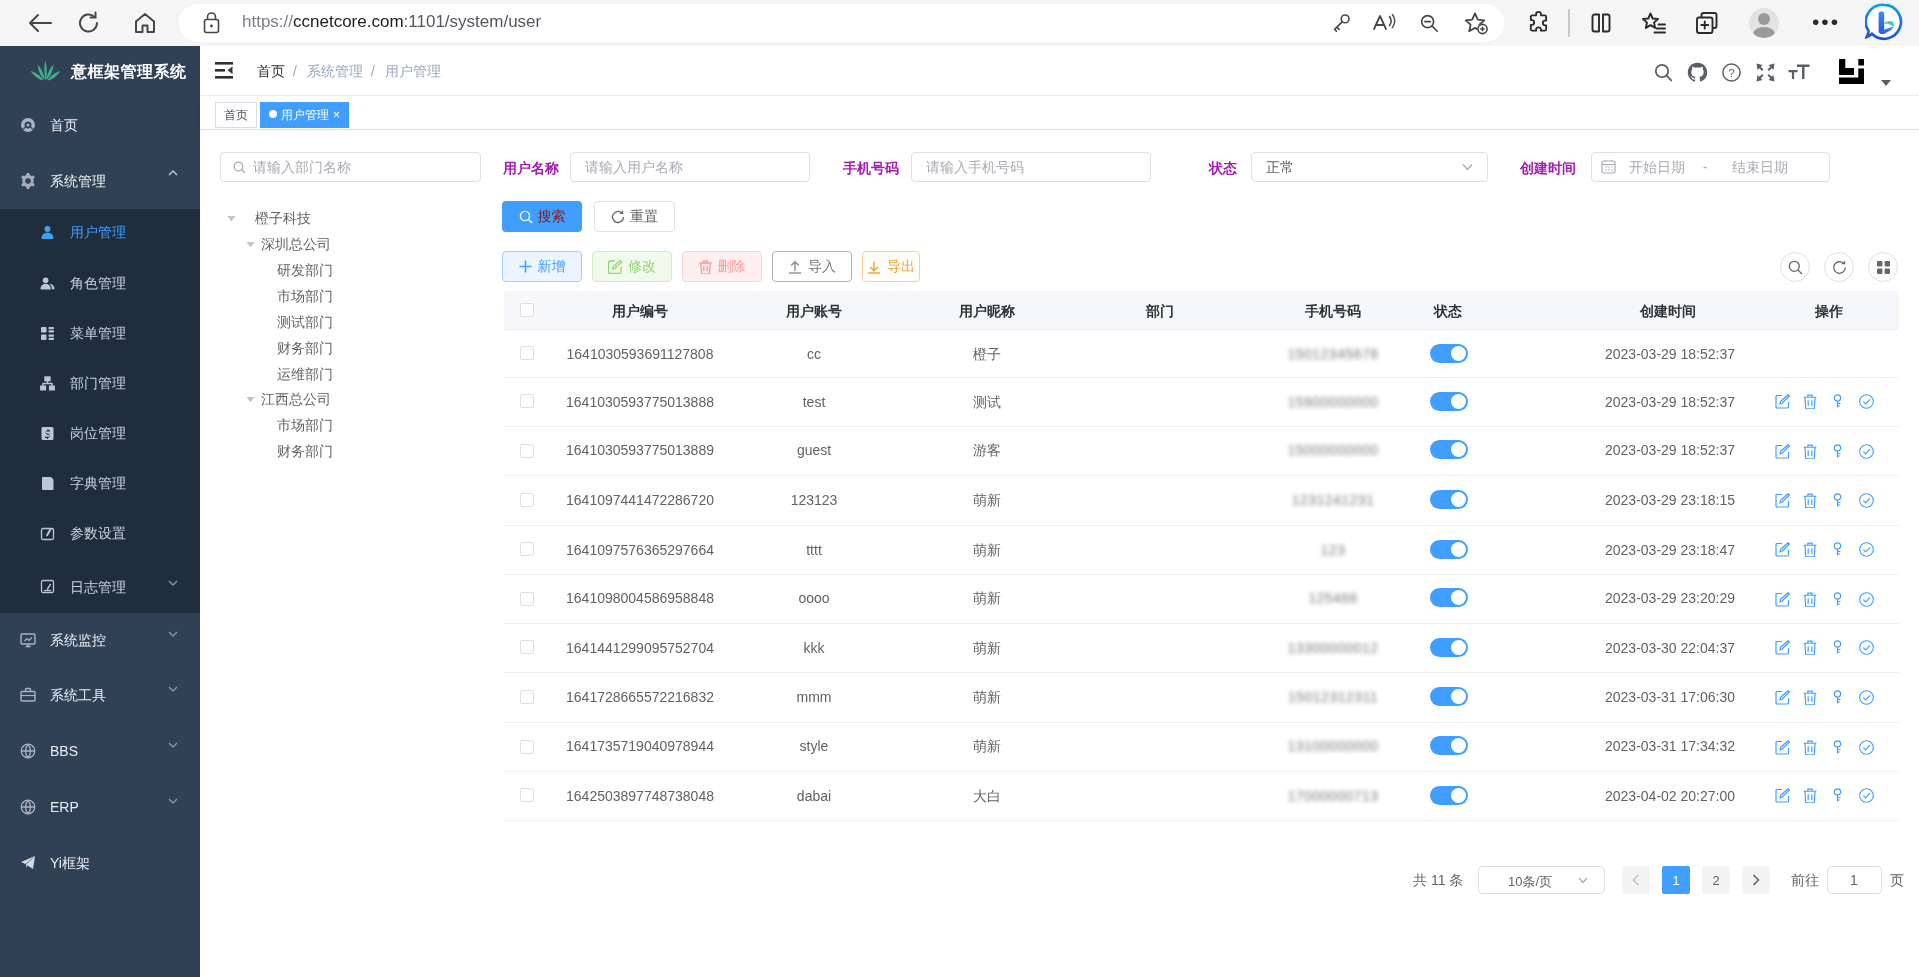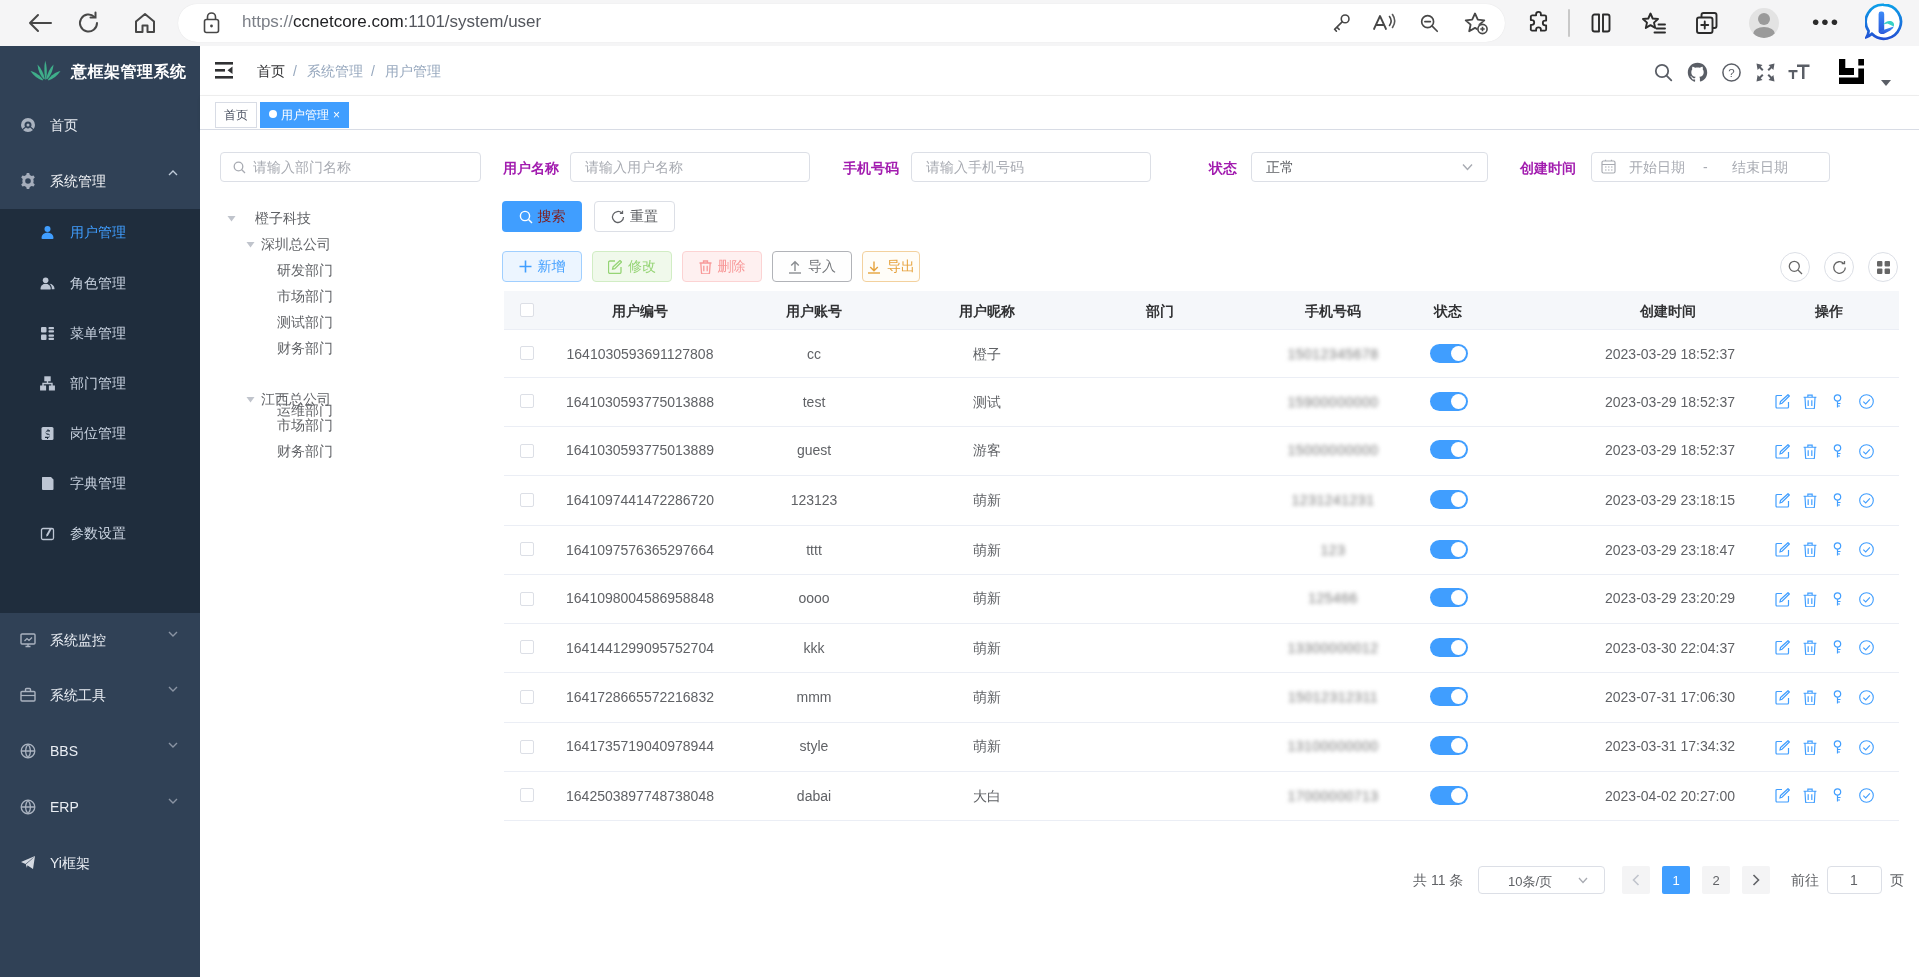--- a/index.html
+++ b/index.html
@@ -234,20 +234,33 @@
   </div>
   <div class="sub-item" style="top:462px; height:50px;">
     <svg class="mi" style="top:18px;" viewBox="0 0 15 15">
         <g fill="none" stroke="#bdc6d4" stroke-width="1.3">
           <rect x="1.5" y="2.5" width="12" height="11" rx="1.5"></rect>
           <path d="M9.8 1 L5.8 8.3 l-0.2 2.4 l2.1 -1.2 L11.8 2 Z" fill="#bdc6d4" stroke="none" transform="translate(1.2 1) scale(0.9)"></path>
         </g>
       </svg>
     <span class="mt" style="top:17px;">参数设置</span>
   </div>
+  <div class="sub-item" style="top:513px; height:50px;">
+    <svg class="mi" style="top:20px;" viewBox="0 0 15 15">
+        <g fill="none" stroke="#bdc6d4" stroke-width="1.3">
+          <rect x="1.5" y="1.5" width="12" height="12" rx="1.5"></rect>
+          <path d="M10.6 4.2 L7 10 l-0.15 1.9 l1.7 -1 L12 5.3 Z" fill="#bdc6d4" stroke="none" transform="scale(0.85) translate(1.2 1.2)"></path>
+          <path d="M4 11.5 h7" stroke-width="1.2"></path>
+        </g>
+      </svg>
+    <span class="mt" style="top:20px;">日志管理</span>
+    <svg class="arr" viewBox="0 0 10 10" style="top:24px;">
+        <path d="M1 3 L5 7 L9 3" stroke="#8a94a3" stroke-width="1.4" fill="none"></path>
+      </svg>
+  </div>
 
   <div class="menu-item" style="top:566px; height:56px;">
     <svg class="mi" viewBox="0 0 16 16">
         <g fill="none" stroke="#aab3c0" stroke-width="1.4">
           <rect x="1" y="2" width="14" height="10" rx="1"></rect>
           <path d="M5.5 14.5 h5 M8 12 v2.5"></path>
           <path d="M4.5 9 l2.5-2.5 l2 2 L12 5.5" stroke-width="1.2"></path>
         </g>
       </svg>
     <span class="mt">系统监控</span>
@@ -365,21 +378,21 @@
     </svg>
 <span class="tree-row" style="left:55px; top:80px;">橙子科技</span>
 <svg class="abs" style="left:46px; top:110px;" width="9" height="9" viewBox="0 0 9 9">
       <path d="M0.5 2 L8.5 2 L4.5 7.5 Z" fill="#c0c4cc"></path>
     </svg>
 <span class="tree-row" style="left:61px; top:106px;">深圳总公司</span>
 <span class="tree-row" style="left:77px; top:132px;">研发部门</span>
 <span class="tree-row" style="left:77px; top:158px;">市场部门</span>
 <span class="tree-row" style="left:77px; top:184px;">测试部门</span>
 <span class="tree-row" style="left:77px; top:210px;">财务部门</span>
-<span class="tree-row" style="left:77px; top:236px;margin-top:36px;">运维部门</span>
+<span class="tree-row" style="left:77px; top:236px;">运维部门</span>
 <svg class="abs" style="left:46px; top:265px;" width="9" height="9" viewBox="0 0 9 9">
       <path d="M0.5 2 L8.5 2 L4.5 7.5 Z" fill="#c0c4cc"></path>
     </svg>
 <span class="tree-row" style="left:61px; top:261px;">江西总公司</span>
 <span class="tree-row" style="left:77px; top:287px;">市场部门</span>
 <span class="tree-row" style="left:77px; top:313px;">财务部门</span>
 <span class="lbl" style="left:303px; top:30px;">用户名称</span>
 <div class="inp" style="left:370px; top:22px; width:240px;"></div>
 <span class="ph" style="left:385px; top:29px;">请输入用户名称</span>
 <span class="lbl" style="left:643px; top:30px;">手机号码</span>
@@ -609,21 +622,21 @@
         <circle cx="7.5" cy="7.5" r="6.8"></circle>
         <path d="M4.3 7.6 L6.7 9.9 L10.9 5.4"></path>
       </svg></div>
 <div class="rowline" style="top:592px; left:304px; width:1395px;"></div>
 <div class="cb" style="left:320px; top:560px;"></div>
 <span class="td" style="left:440px; top:559px; transform:translateX(-50%);">1641728665572216832</span>
 <span class="td" style="left:614px; top:559px; transform:translateX(-50%);">mmm</span>
 <span class="td" style="left:787px; top:559px; transform:translateX(-50%);">萌新</span>
 <span class="blurph" style="left:1133px; top:559px; transform:translateX(-50%);">15012312311</span>
 <div class="switch" style="left:1230px; top:557px;"></div>
-<span class="td" style="left:1470px; top:559px; transform:translateX(-50%);">2023-07-31 17:06:30</span>
+<span class="td" style="left:1470px; top:559px; transform:translateX(-50%);">2023-03-31 17:06:30</span>
 <div class="abs" style="left:1575px; top:560px; width:15px; height:15px;"><svg width="15" height="15" viewBox="0 0 15 15" fill="none" stroke="#409eff" stroke-width="1.2">
         <path d="M13.5 8 V13 a1 1 0 0 1 -1 1 H2 a1 1 0 0 1 -1 -1 V2.5 A1 1 0 0 1 2 1.5 H7"></path>
         <path d="M5.5 7.5 L13 0.7 L14.3 2 L7 9.2 L5 9.8 Z"></path>
       </svg></div>
 <div class="abs" style="left:1603px; top:560px; width:15px; height:15px;"><svg width="14" height="15" viewBox="0 0 13 14" fill="none" stroke="#409eff" stroke-width="1.1">
         <path d="M0.5 3 H12.5 M4.5 3 V1 h4 v2 M1.8 3 l0.6 10 a1 1 0 0 0 1 0.9 h6.2 a1 1 0 0 0 1 -0.9 l0.6 -10 M4.8 5.8 v5.4 M8.2 5.8 v5.4"></path>
       </svg></div>
 <div class="abs" style="left:1631px; top:560px; width:15px; height:15px;"><svg width="13" height="15" viewBox="0 0 13 15" fill="none" stroke="#409eff" stroke-width="1.2">
         <circle cx="6.5" cy="4" r="3.2"></circle>
         <path d="M6.5 7.2 V13.5 M6.5 9.5 H9.5 M6.5 12 H9"></path>

